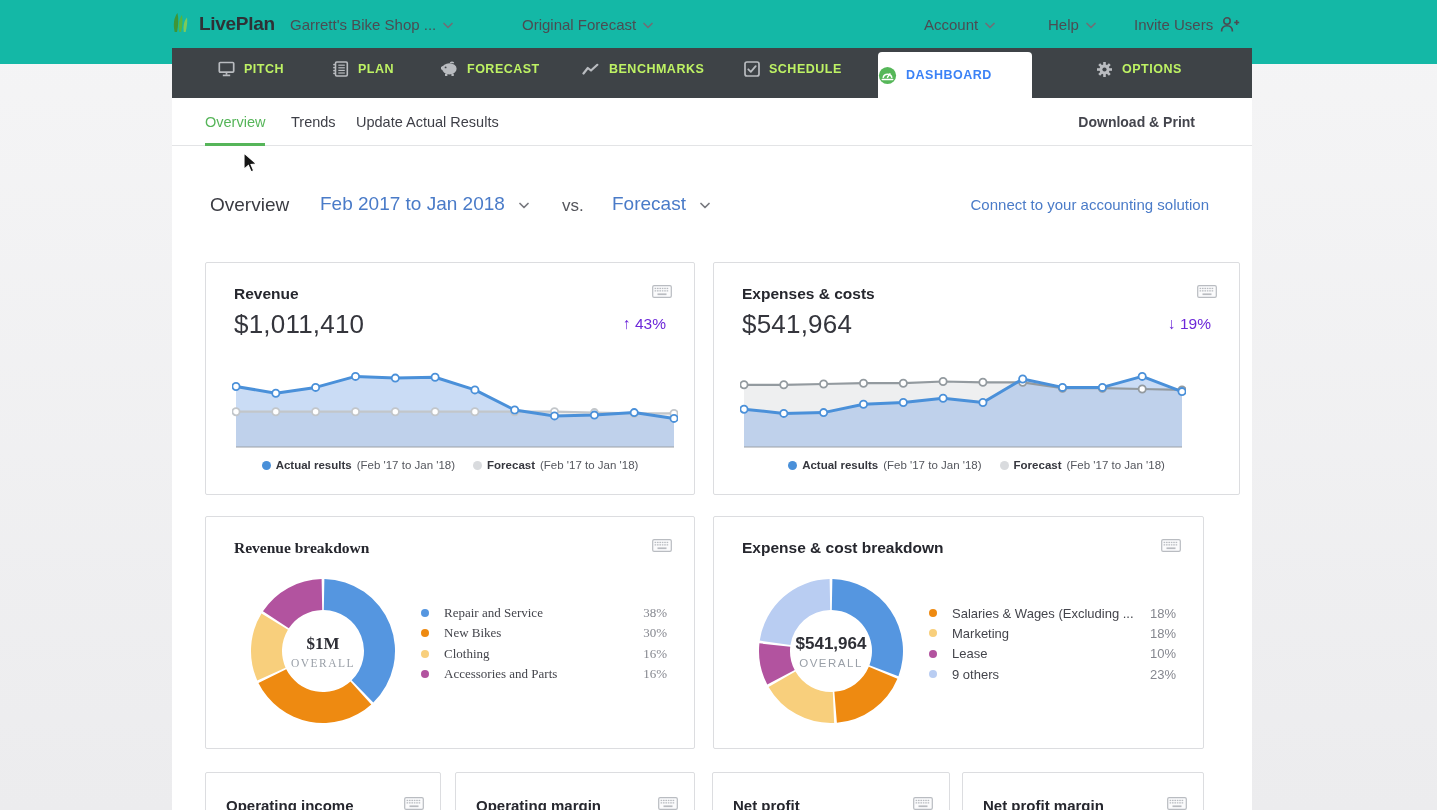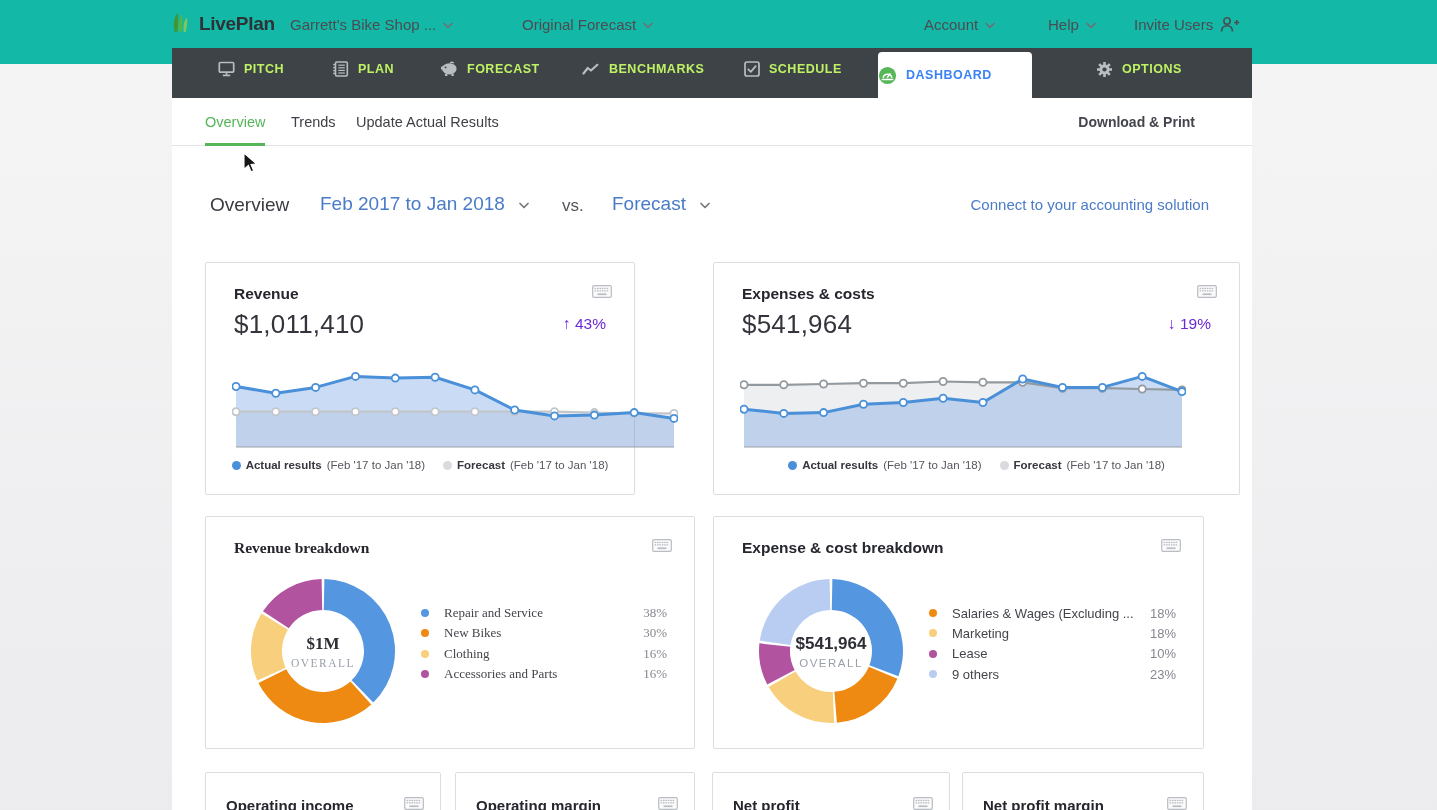--- a/index.html
+++ b/index.html
@@ -52,21 +52,21 @@
   .ov-range .chev, .ov-compare .chev { color:#77787e; }
   .ov-connect { position:absolute; right:43px; top:6px; font-size:15px; color:#4a7bc8; cursor:pointer; }
 
   
   .card { position:absolute; background:#fff; border:1px solid #dcdde0; border-radius:2px; }
   .card-title { position:absolute; left:28px; top:22px; font-size:15.5px; font-weight:bold; color:#26272e; }
   .kbd-btn { position:absolute; right:22px; top:22px; cursor:pointer; display:inline-flex; }
   .card-value { position:absolute; left:28px; top:46px; font-size:26px; color:#34353c; letter-spacing:0.2px; }
   .card-delta { position:absolute; right:28px; top:52px; font-size:15.5px; color:#6d28d9; }
 
-  .trend-card-1 { left:33px; top:116px; width:430px; height:233px; }
+  .trend-card-1 { left:33px; top:116px; width:490px; height:233px; }
   .trend-card-2 { left:541px; top:116px; width:527px; height:233px; }
   .trend-svg { position:absolute; left:26px; top:90px; width:446px; height:100px; }
   .trend-legend { position:absolute; left:0; top:196px; width:100%; display:flex; justify-content:center; gap:18px; font-size:11.5px; color:#55575e; }
   .lg-item { display:inline-flex; align-items:center; gap:5px; }
   .lg-item b { color:#36373e; }
   .lg-dot { width:9px; height:9px; border-radius:50%; display:inline-block; }
 
   .pie-card-1 { left:33px; top:370px; width:490px; height:233px;font-family:Liberation Serif, serif; }
   .pie-card-2 { left:541px; top:370px; width:491px; height:233px; }
   .donut-wrap { position:absolute; left:37px; top:54px; width:160px; height:160px; }

